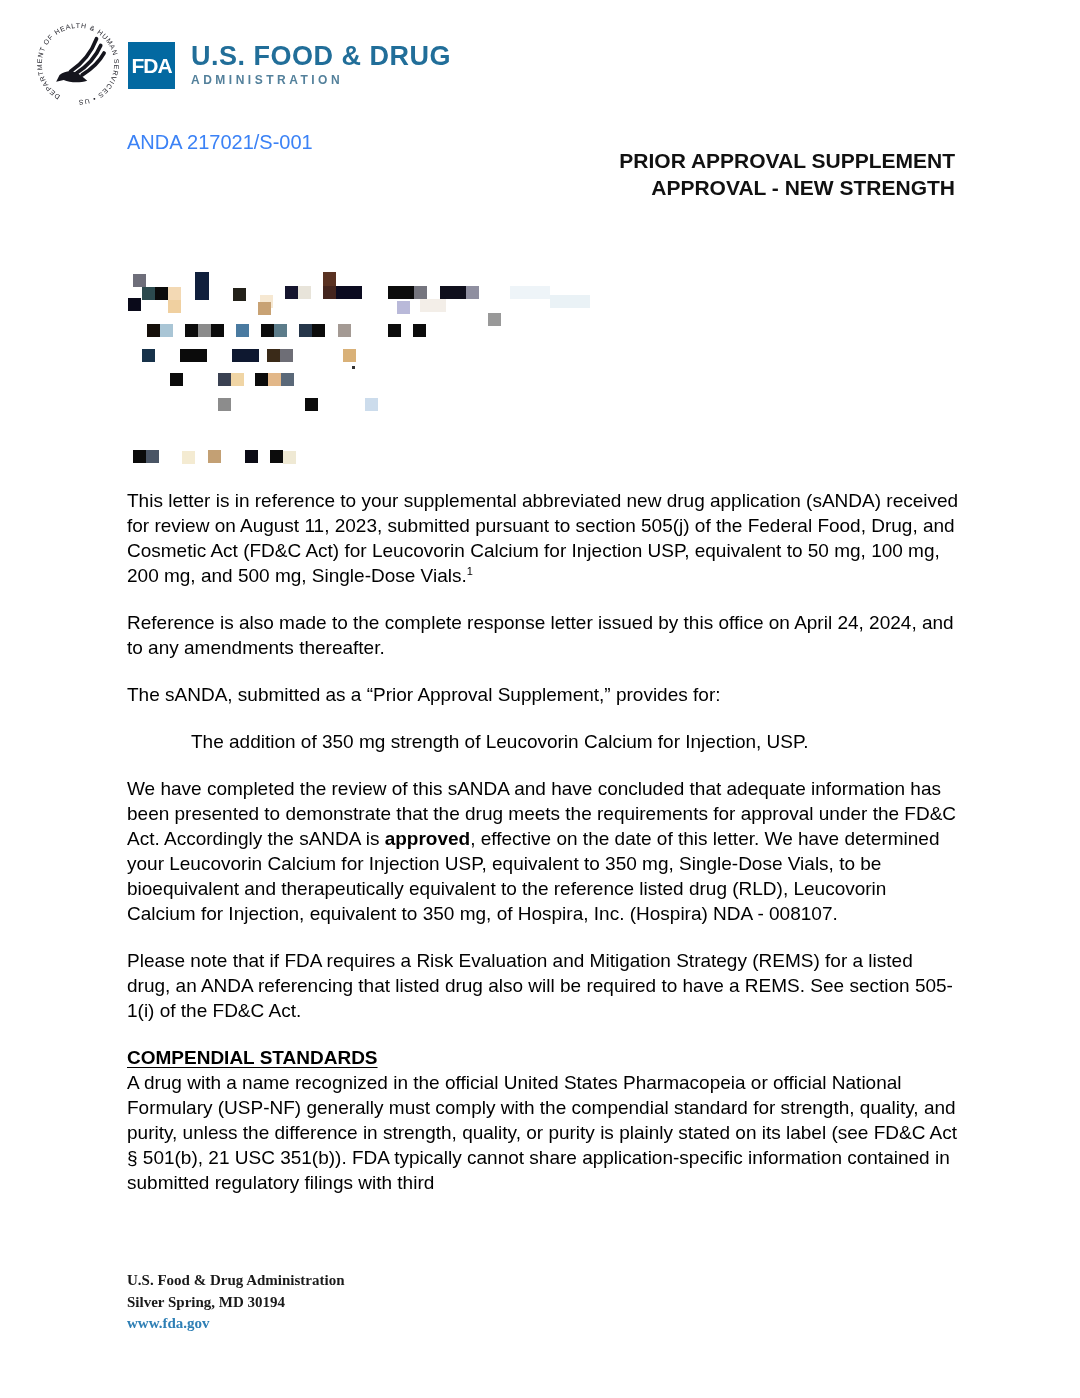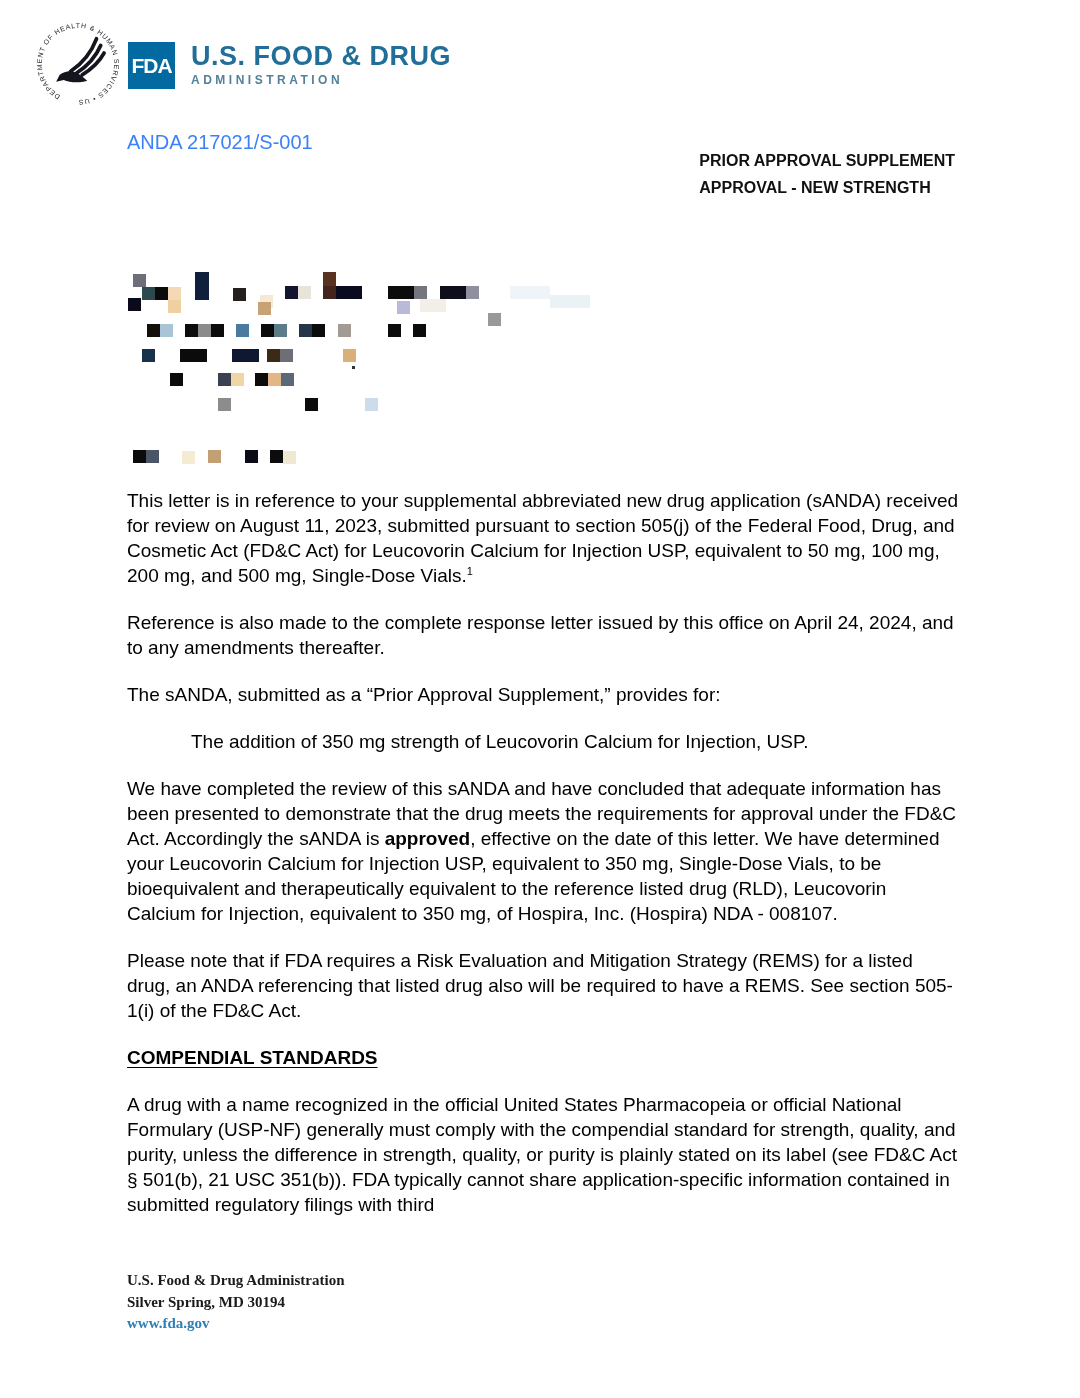--- a/index.html
+++ b/index.html
@@ -32,38 +32,38 @@
     font-weight: bold; font-size: 12px; color: #53809b; letter-spacing: 3.5px; margin-top: 3px;
   }
 
   
   .anda-number {
     position: absolute; top: 131px; left: 127px;
     font-size: 20px; color: #3b82f6;
   }
   .doc-title {
     position: absolute; top: 147px; right: 125px;
-    font-weight: bold; font-size: 16px; line-height: 27px; color: #111;
+    text-align: right; font-weight: bold; font-size: 21px; line-height: 27px; color: #111;
   }
 
   
   .redaction { position: absolute; top: 265px; left: 120px; width: 500px; height: 210px; }
   .px-block { position: absolute; }
 
   
   .body-text {
     position: absolute; top: 488px; left: 127px; width: 832px;
     font-size: 19px; line-height: 25px; color: #000000;
   }
   .body-text p { margin-bottom: 22px; }
   .indent-line { margin-left: 64px; }
   sup.fn { font-size: 11px; vertical-align: super; line-height: 0; }
   .section-heading {
     font-weight: bold; text-decoration: underline; text-underline-offset: 3px;
-    margin-bottom: 22px; font-size: 19px;
+    font-size: 19px;
   }
 
   
   .page-footer {
     position: absolute; top: 1270px; left: 127px;
     font-family: "Liberation Serif", serif; font-weight: bold;
     font-size: 15px; line-height: 21.5px; color: #1a1a1a;
   }
   .page-footer a { text-decoration: none; }
 </style>

